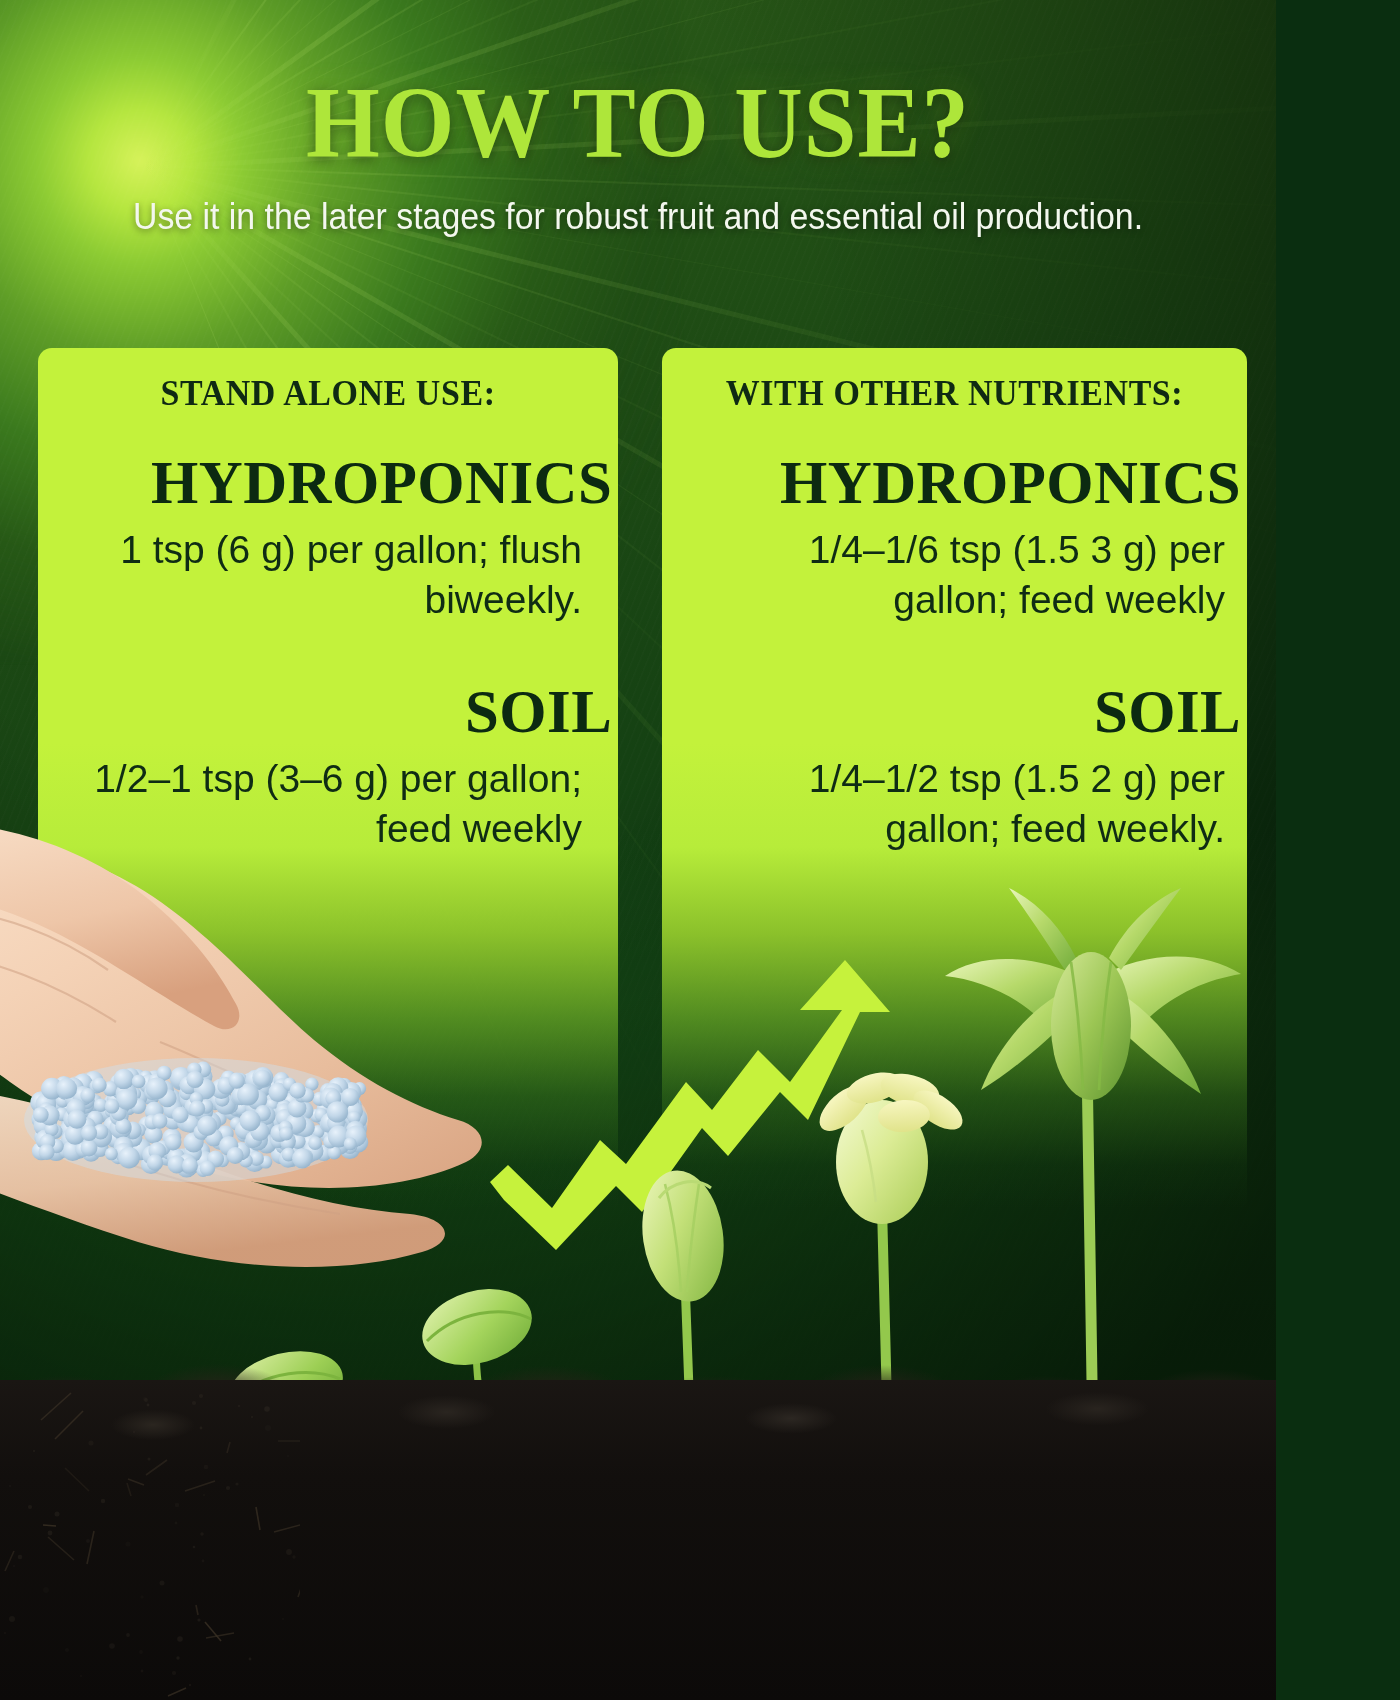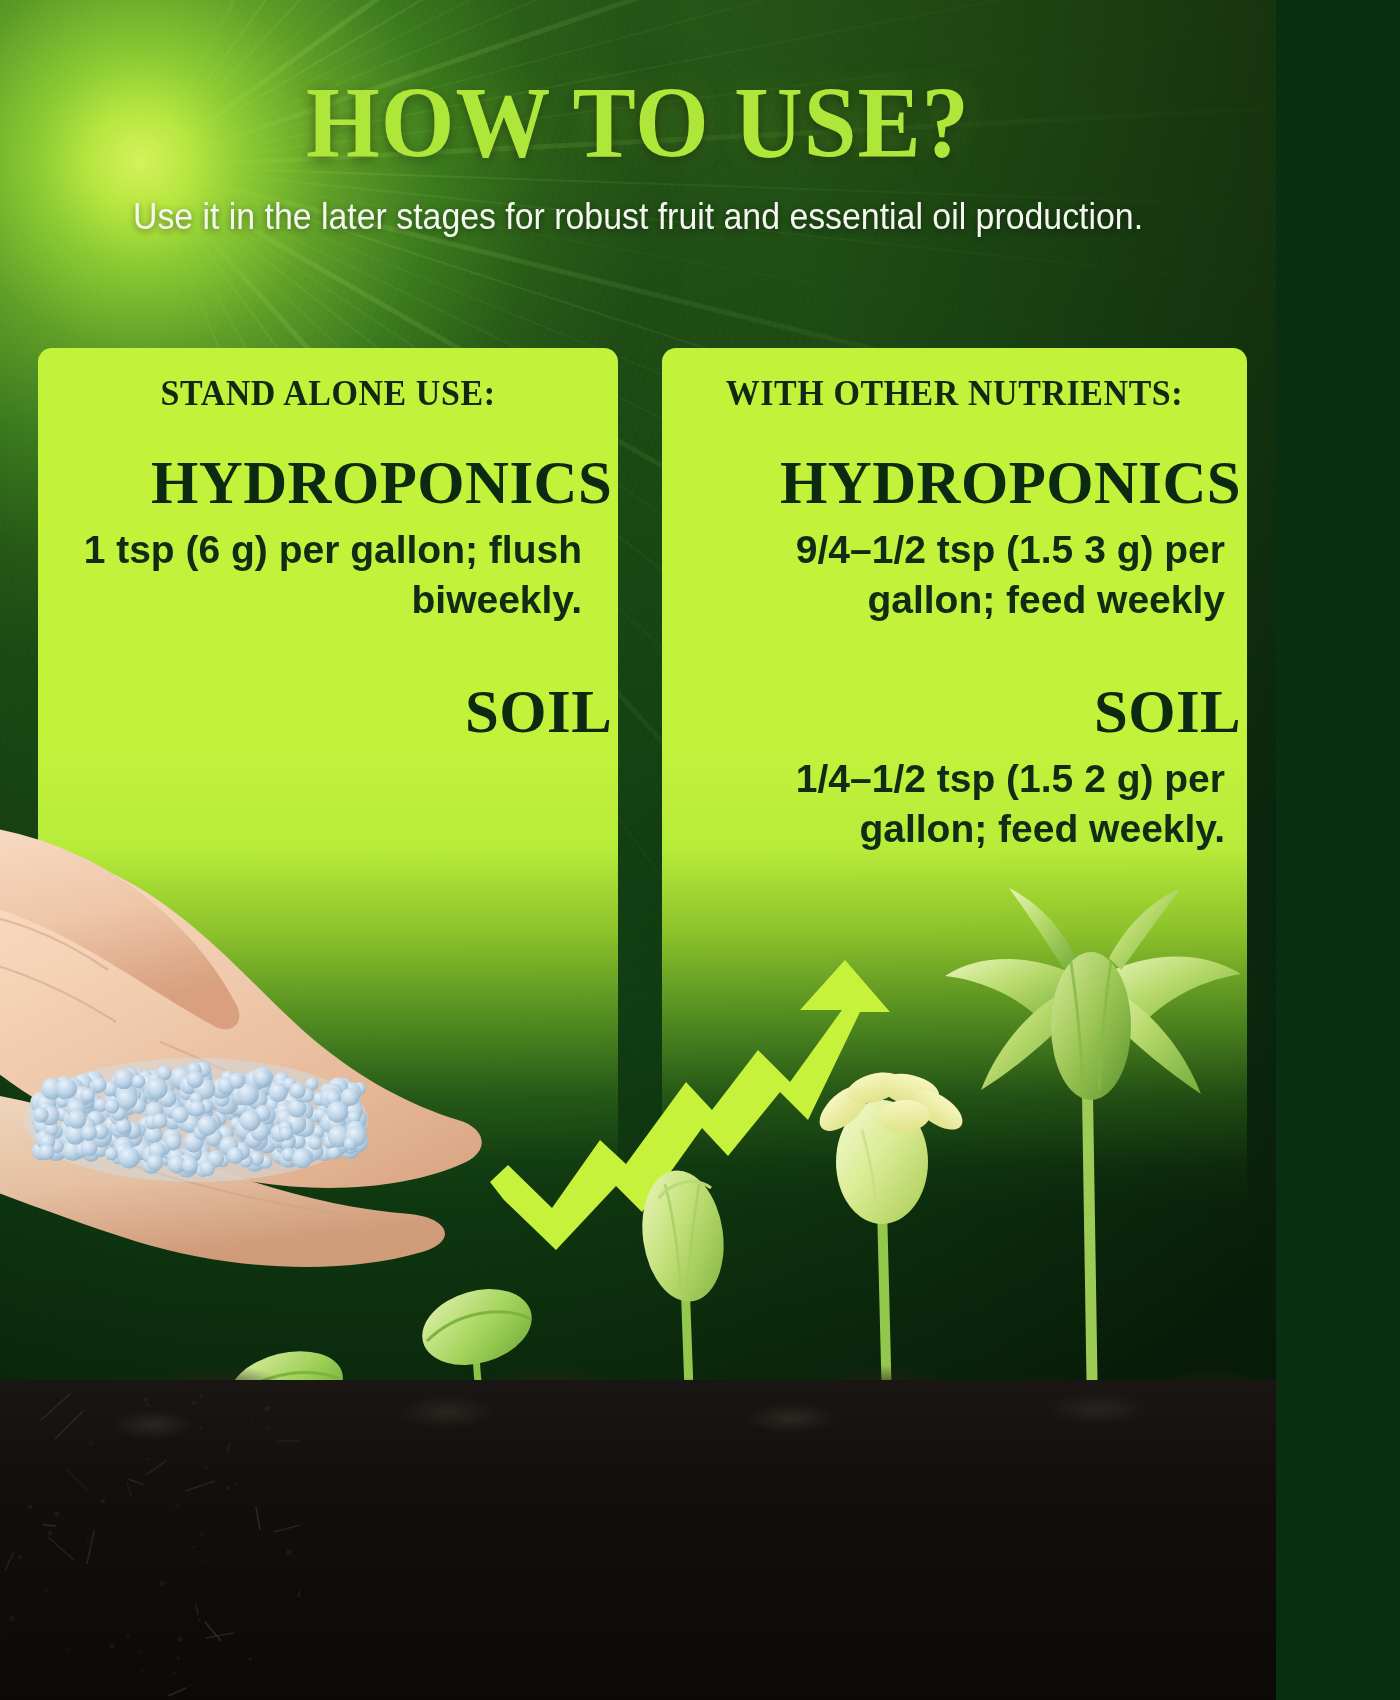--- a/index.html
+++ b/index.html
@@ -104,21 +104,21 @@
     letter-spacing:0.5px;
     color:#0c2a11;
     transform:scaleX(0.98);
   }
   .sec-body {
     margin-top:10px;
     font-size:39px;
     line-height:1.28;
     color:#0f2c14;
     padding:0 36px;
-    font-weight:700;
+    font-weight:400;
   }
   .card.right .sec-title { font-size:62px; }
   .card.right .sec-body { padding:0 22px; }
 
   
   .art { position:absolute; inset:0; z-index:7; pointer-events:none; }
 
   
   .soil {
     position:absolute; left:0; right:0; bottom:0; height:320px;
@@ -206,28 +206,29 @@
   <div class="cards">
 
     <div class="card left">
       <div class="card-head">STAND ALONE USE:</div>
       <div class="sec first">
         <div class="sec-title">HYDROPONICS</div>
         <div class="sec-body">1 tsp (6 g) per gallon; flush biweekly.</div>
       </div>
       <div class="sec second">
         <div class="sec-title">SOIL</div>
+        <div class="sec-body">1/2–1 tsp (3–6 g) per gallon; feed weekly</div>
       </div>
     </div>
 
     <div class="card right">
       <div class="card-head">WITH OTHER NUTRIENTS:</div>
       <div class="sec first">
         <div class="sec-title">HYDROPONICS</div>
-        <div class="sec-body">9/4–1/2 tsp (1.5 3 g) per gallon; feed weekly</div>
+        <div class="sec-body">1/4–1/6 tsp (1.5 3 g) per gallon; feed weekly</div>
       </div>
       <div class="sec second">
         <div class="sec-title">SOIL</div>
         <div class="sec-body">1/4–1/2 tsp (1.5 2 g) per gallon; feed weekly.</div>
       </div>
     </div>
   </div>
 
   <div class="art">
 

